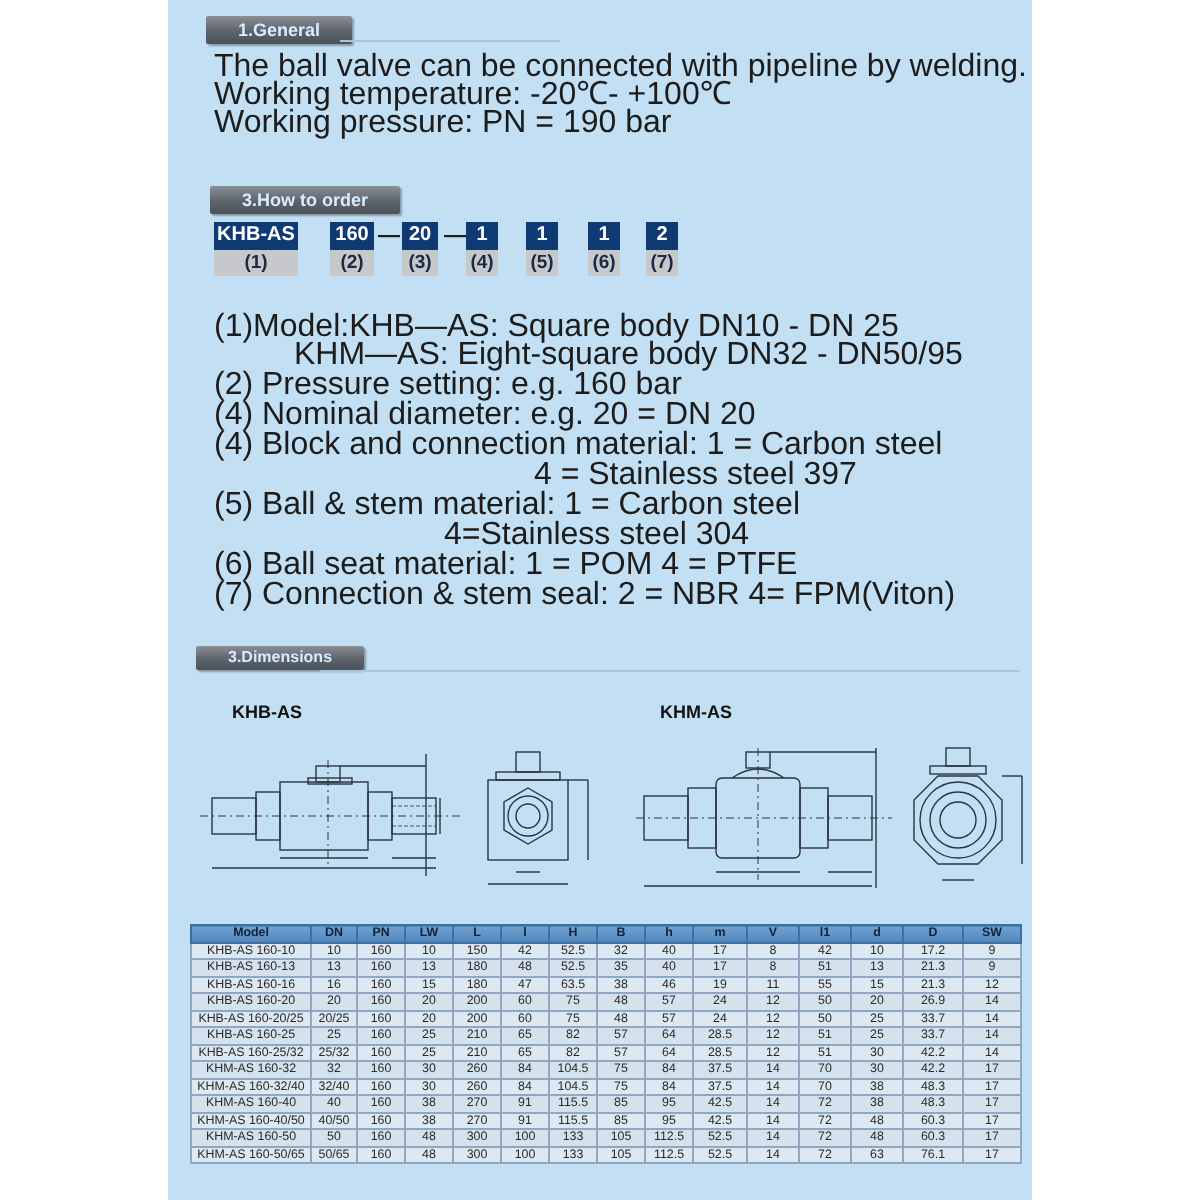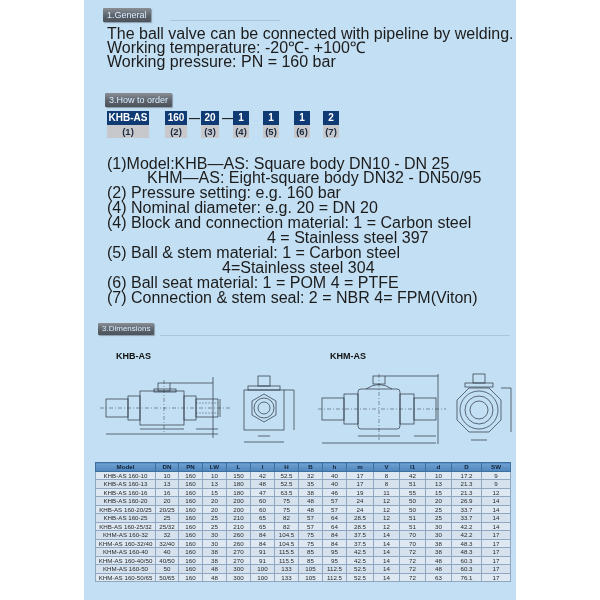--- a/index.html
+++ b/index.html
@@ -3,23 +3,23 @@
 <meta charset="utf-8">
 <style>
   * { box-sizing: border-box; margin: 0; padding: 0; }
   html, body { width: 600px; height: 600px; background: #ffffff; overflow: hidden; }
   body { font-family: "Liberation Sans", sans-serif; color: #1a1a1a; position: relative; }
   .panel {
     position: absolute; left: 84px; top: 0; width: 432px; height: 600px;
     background: #c3dff3;
   }
   .section-tag {
-    position: absolute; height: 14px; padding: 0 4px;
+    position: absolute; height: 14px; padding: 0 16px;
     background: linear-gradient(#8a8f96, #5d636b 55%, #4c5259);
-    color: #d8ecff; font-weight: normal; font-size: 9px; line-height: 14px;
+    color: #d8ecff; font-weight: bold; font-size: 9px; line-height: 14px;
     border-radius: 1px; box-shadow: 1px 1px 1px rgba(0,0,0,0.3); text-align: center;
   }
   .section-rule {
     position: absolute; height: 1px; background: #a9c6dc;
   }
   .text-line {
     position: absolute; left: 107px; font-size: 16px; line-height: 14px; white-space: nowrap;
     color: #1c1c1c;
   }
   .order-box {
@@ -53,21 +53,21 @@
 </style>
 </head>
 <body>
 
 <div class="panel"></div>
 
 <div class="section-tag" style="left:103px; top:8px;">1.General</div>
 <div class="section-rule" style="left:170px; top:20px; width:110px;"></div>
 <div class="text-line" style="top:27px;">The ball valve can be connected with pipeline by welding.</div>
 <div class="text-line" style="top:41px;">Working temperature: -20℃- +100℃</div>
-<div class="text-line" style="top:55px;">Working pressure: PN = 160 bar</div>
+<div class="text-line" style="top:55px;">Working pressure: PN = 190 bar</div>
 
 <div class="section-tag" style="left:105px; top:93px;">3.How to order</div>
 
 <div>
   <div class="order-box" style="left:107px; width:42px;">KHB-AS</div>
   <div class="order-idx" style="left:107px; width:42px;">(1)</div>
 
   <div class="order-box" style="left:165px; width:22px;">160</div>
   <div class="order-idx" style="left:165px; width:22px;">(2)</div>
   <div class="order-dash" style="left:189px;">—</div>

